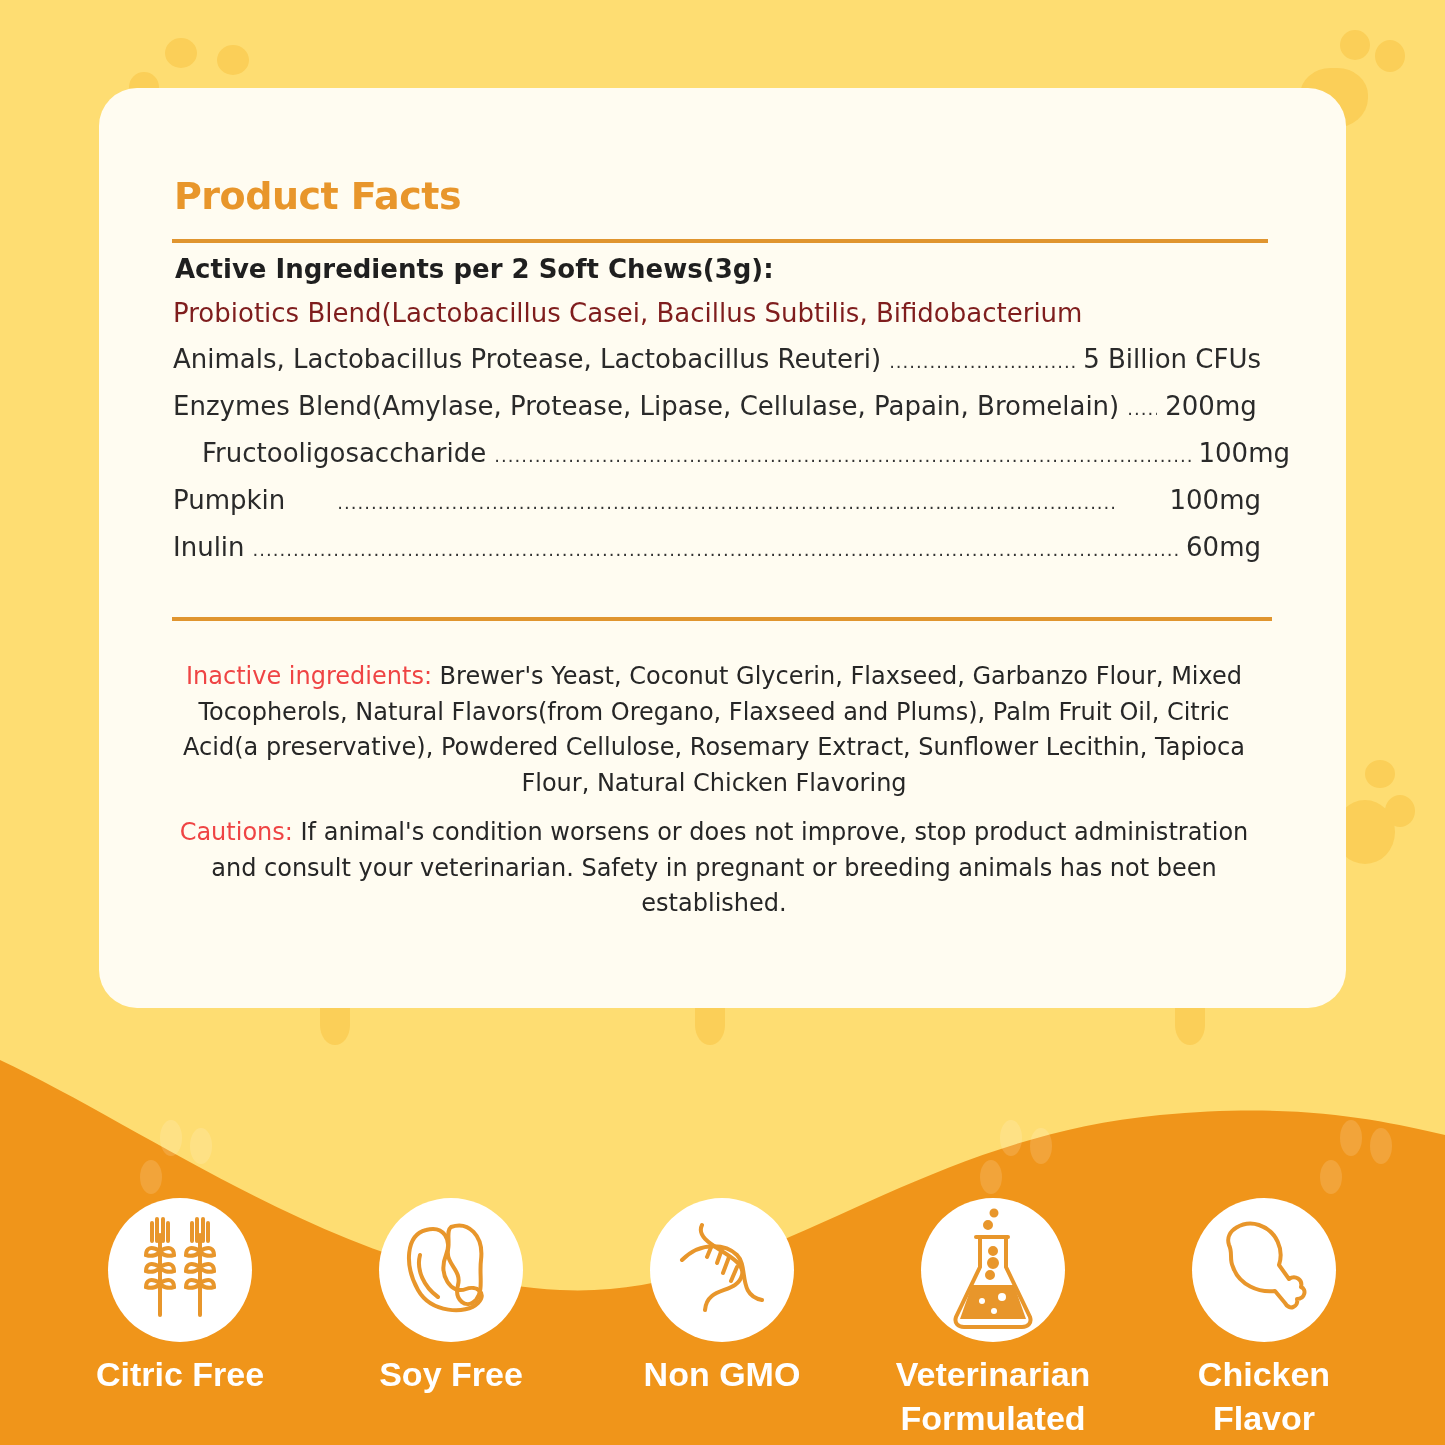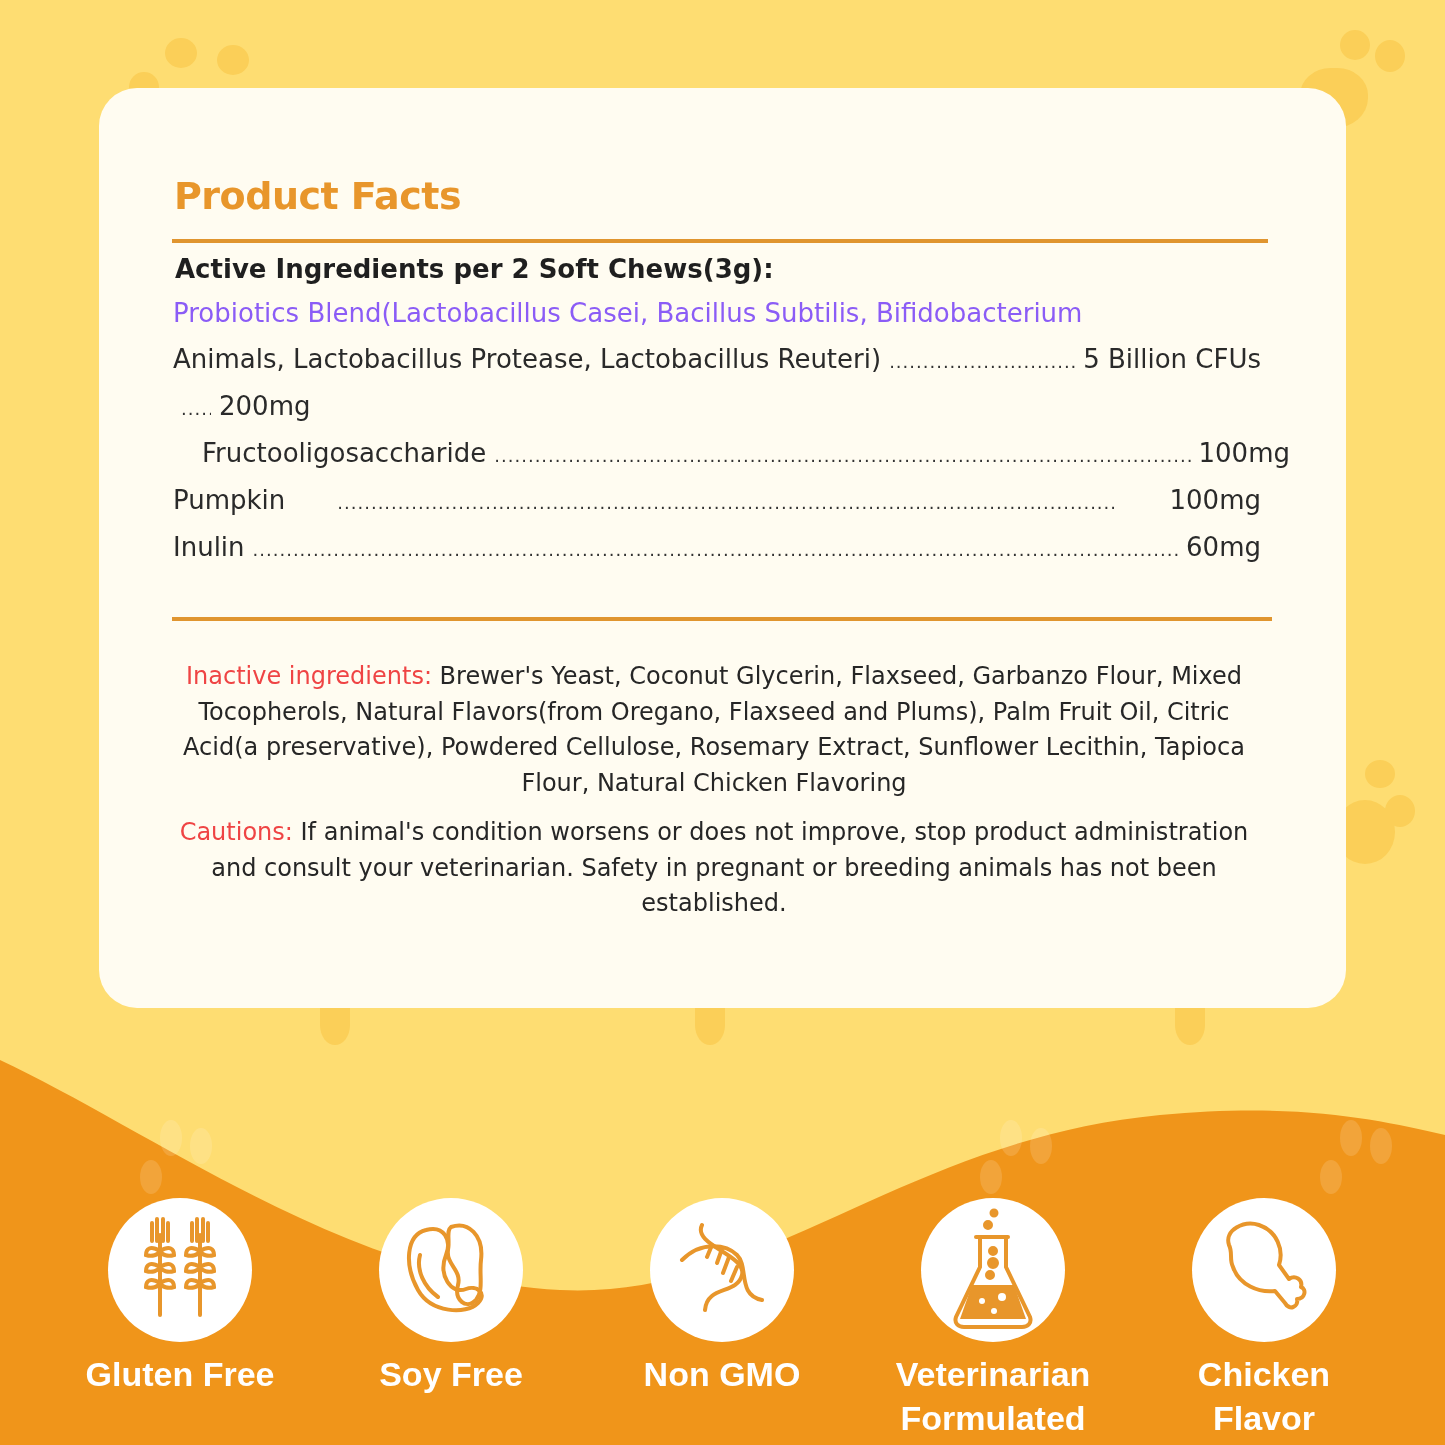--- a/index.html
+++ b/index.html
@@ -34,21 +34,21 @@
   }
   .ing {
     position: absolute; left: 74px; width: 1088px;
     font-size: 26px; color: #2a2a2a; white-space: nowrap;
     display: flex; align-items: baseline;
   }
   .ing .name { flex: 0 0 auto; }
   .ing .dots { flex: 1 1 auto; overflow: hidden; margin: 0 8px; color: #333; letter-spacing: 1px; font-size: 18px; }
   .ing .dots::before { content: "......................................................................................................................................................................................................................"; }
   .ing .amt { flex: 0 0 auto; }
-  .plain { position: absolute; left: 74px; font-size: 26px; color: #8b5cf6; white-space: nowrap; }
+  .plain { position: absolute; left: 74px; font-size: 26px; color: #7f1d1d; white-space: nowrap; }
 
   .para {
     position: absolute; left: 75px; width: 1080px;
     font-size: 24px; line-height: 35.5px; color: #262626;
   }
   .para .lbl { color: #ef4444; font-weight: normal; }
 
   .badge { position: absolute; top: 1198px; width: 240px; text-align: center; }
   .badge .circle {
     width: 144px; height: 144px; border-radius: 50%; background: #ffffff;
@@ -113,20 +113,21 @@
   <div class="active-head">Active Ingredients per 2 Soft Chews(3g):</div>
 
   <div class="plain" style="top:210px;">Probiotics Blend(Lactobacillus Casei, Bacillus Subtilis, Bifidobacterium</div>
 
   <div class="ing" style="top:256px;">
     <span class="name">Animals, Lactobacillus Protease, Lactobacillus Reuteri)</span>
     <span class="dots"></span>
     <span class="amt">5 Billion CFUs</span>
   </div>
   <div class="ing" style="top:303px;">
+    <span class="name">Enzymes Blend(Amylase, Protease, Lipase, Cellulase, Papain, Bromelain)</span>
     <span class="dots" style="flex:0 0 30px;"></span>
     <span class="amt">200mg</span>
   </div>
   <div class="ing" style="top:350px;margin-left:29px;">
     <span class="name">Fructooligosaccharide</span>
     <span class="dots"></span>
     <span class="amt">100mg</span>
   </div>
   <div class="ing" style="top:397px;gap:44px;">
     <span class="name">Pumpkin</span>
@@ -175,21 +176,21 @@
           <line x1="38" y1="8" x2="38" y2="26"></line>
         <path d="M30,36 C20,30 16,34 16,40 C22,42 28,40 30,36 Z"></path>
           <path d="M30,36 C40,30 44,34 44,40 C38,42 32,40 30,36 Z"></path>
         <path d="M30,52 C20,46 16,50 16,56 C22,58 28,56 30,52 Z"></path>
           <path d="M30,52 C40,46 44,50 44,56 C38,58 32,56 30,52 Z"></path>
         <path d="M30,68 C20,62 16,66 16,72 C22,74 28,72 30,68 Z"></path>
           <path d="M30,68 C40,62 44,66 44,72 C38,74 32,72 30,68 Z"></path>
       </g>
     </svg>
   </div>
-  <div class="label">Gluten Free</div>
+  <div class="label">Citric Free</div>
 </div>
 
 <div class="badge" style="left:331px;">
   <div class="circle">
     <svg width="110" height="110" viewBox="0 0 110 110" fill="none" stroke="#e8962b" stroke-width="4" stroke-linecap="round">
       <path d="M30,15 C10,20 8,50 22,75 C35,98 70,100 82,88 C92,78 80,70 70,74 C55,80 42,60 50,40 C56,25 48,10 30,15 Z"></path>
       <path d="M55,12 C72,6 88,20 85,45 C83,60 88,75 80,85 C70,95 58,85 62,70 C66,55 50,50 52,35 C54,24 50,16 55,12 Z"></path>
       <path d="M24,40 C20,55 28,72 42,82"></path>
     </svg>
   </div>

